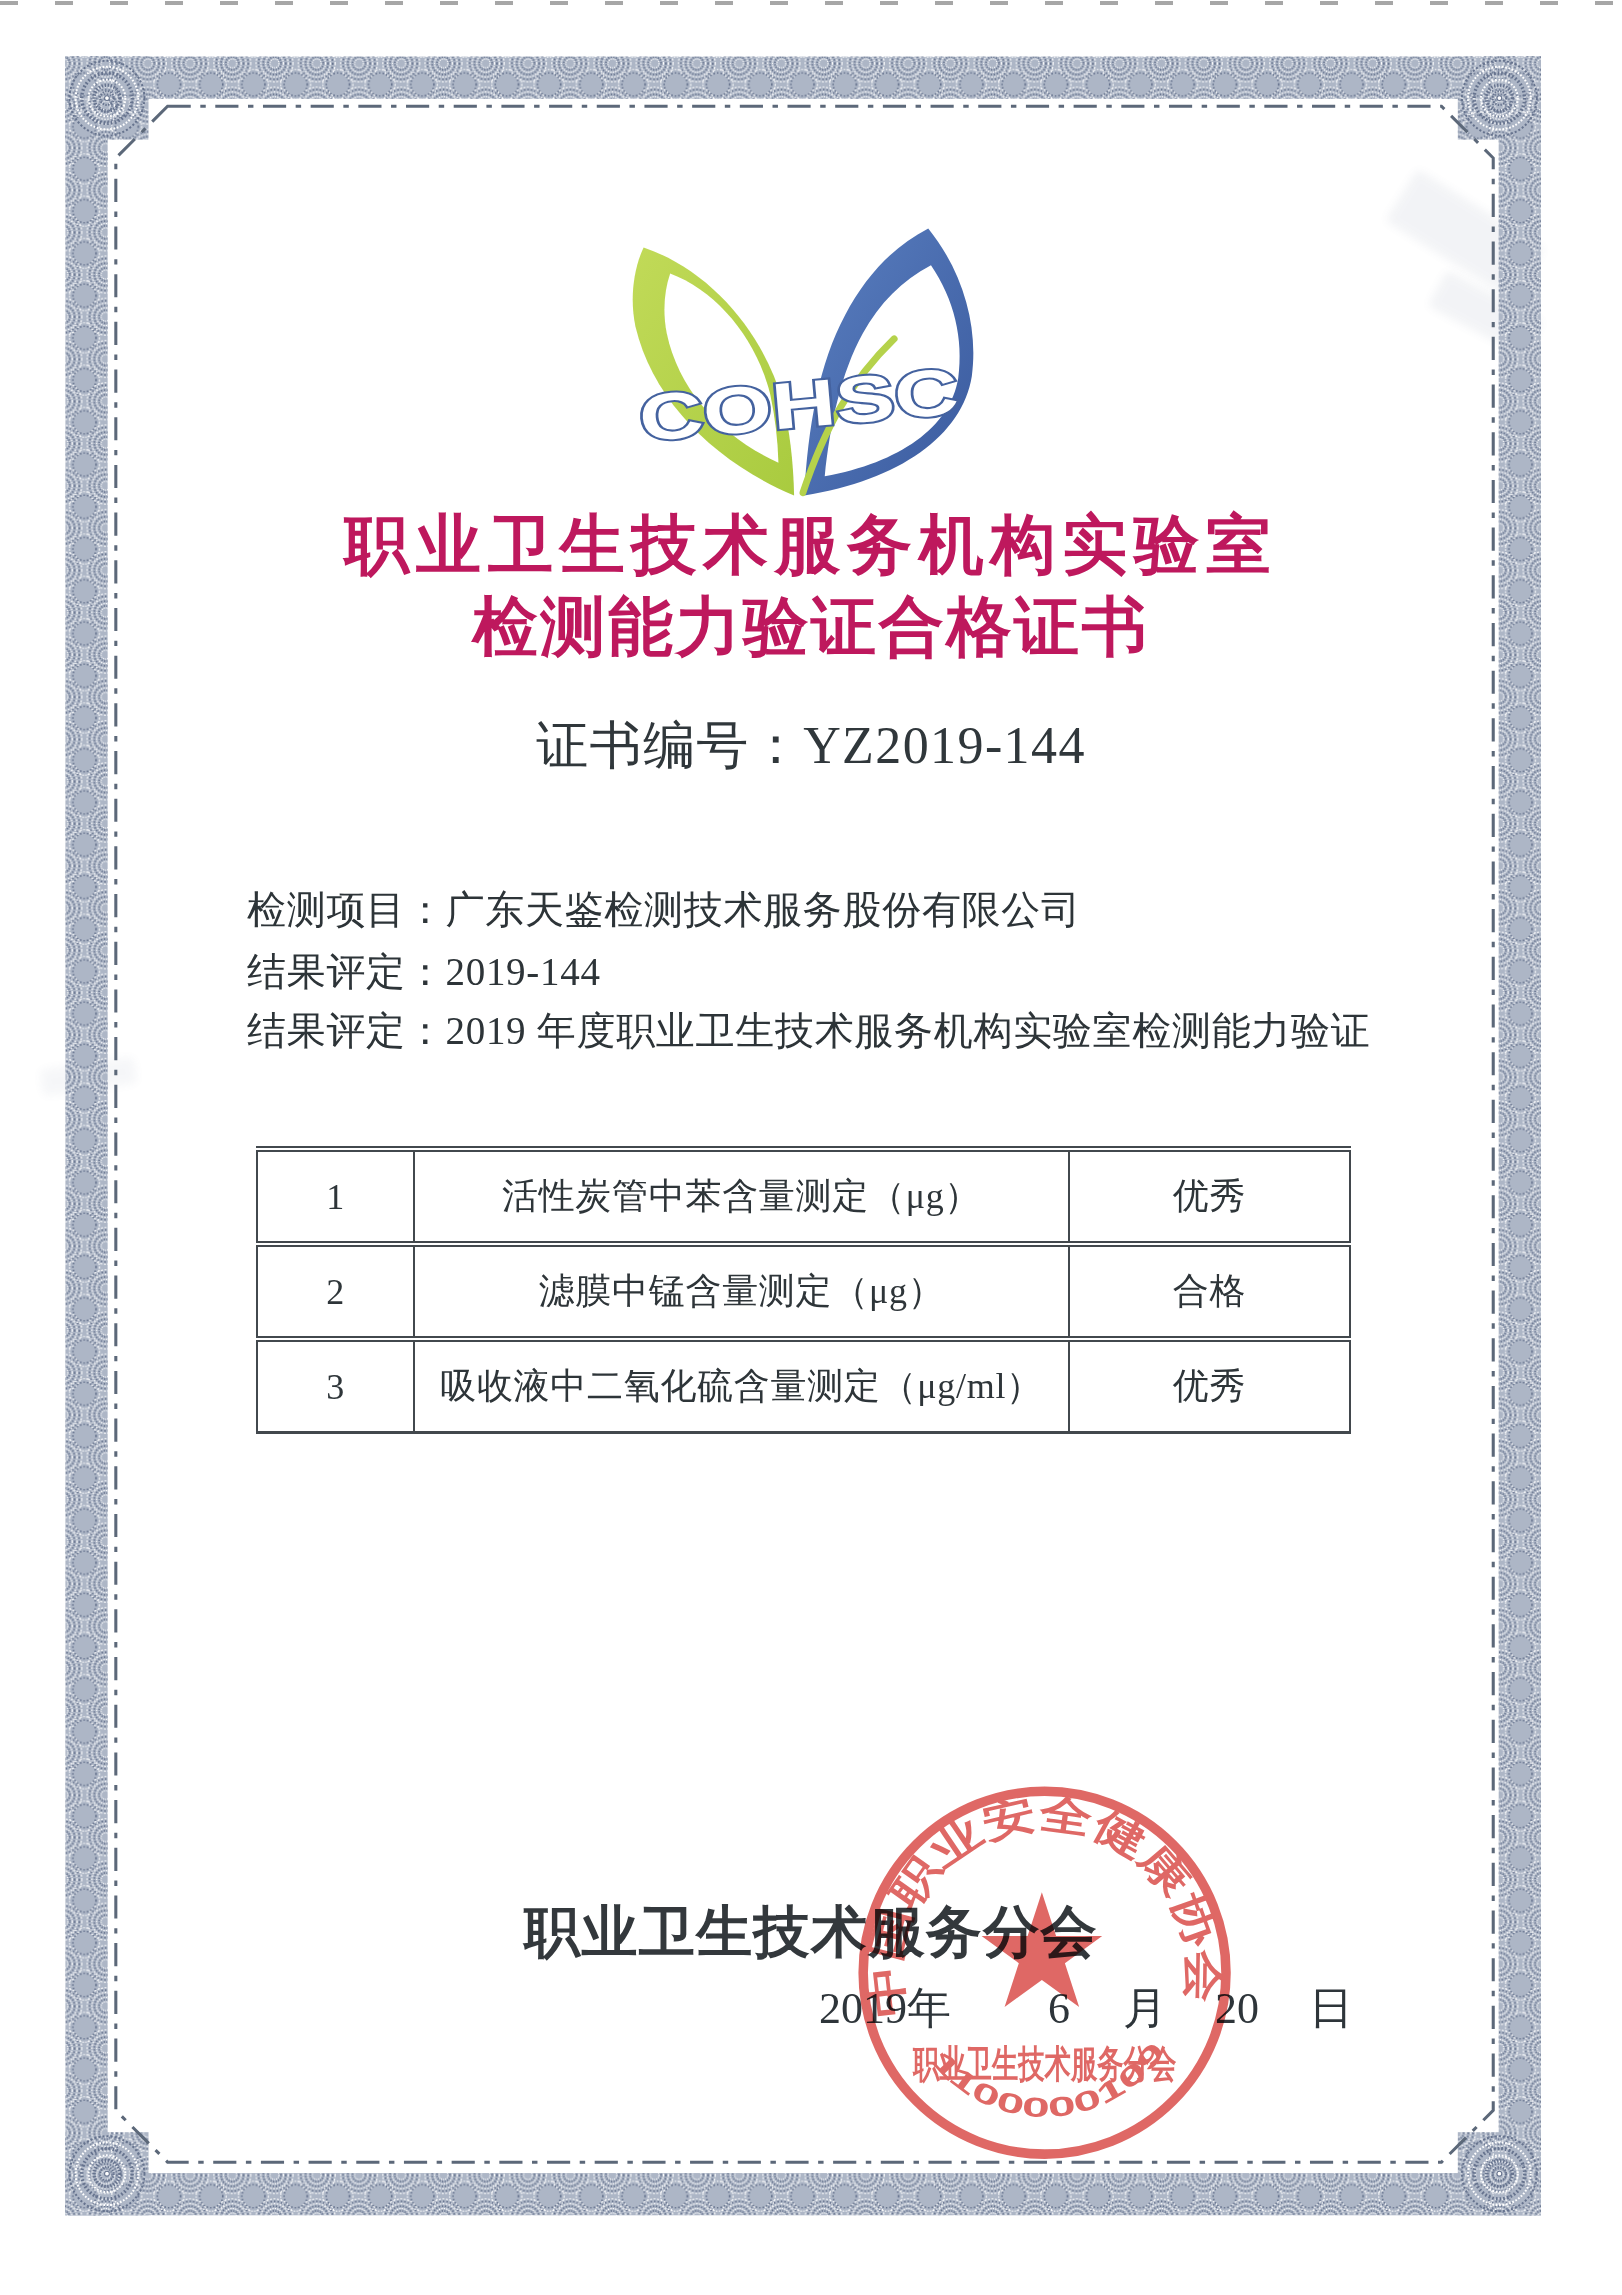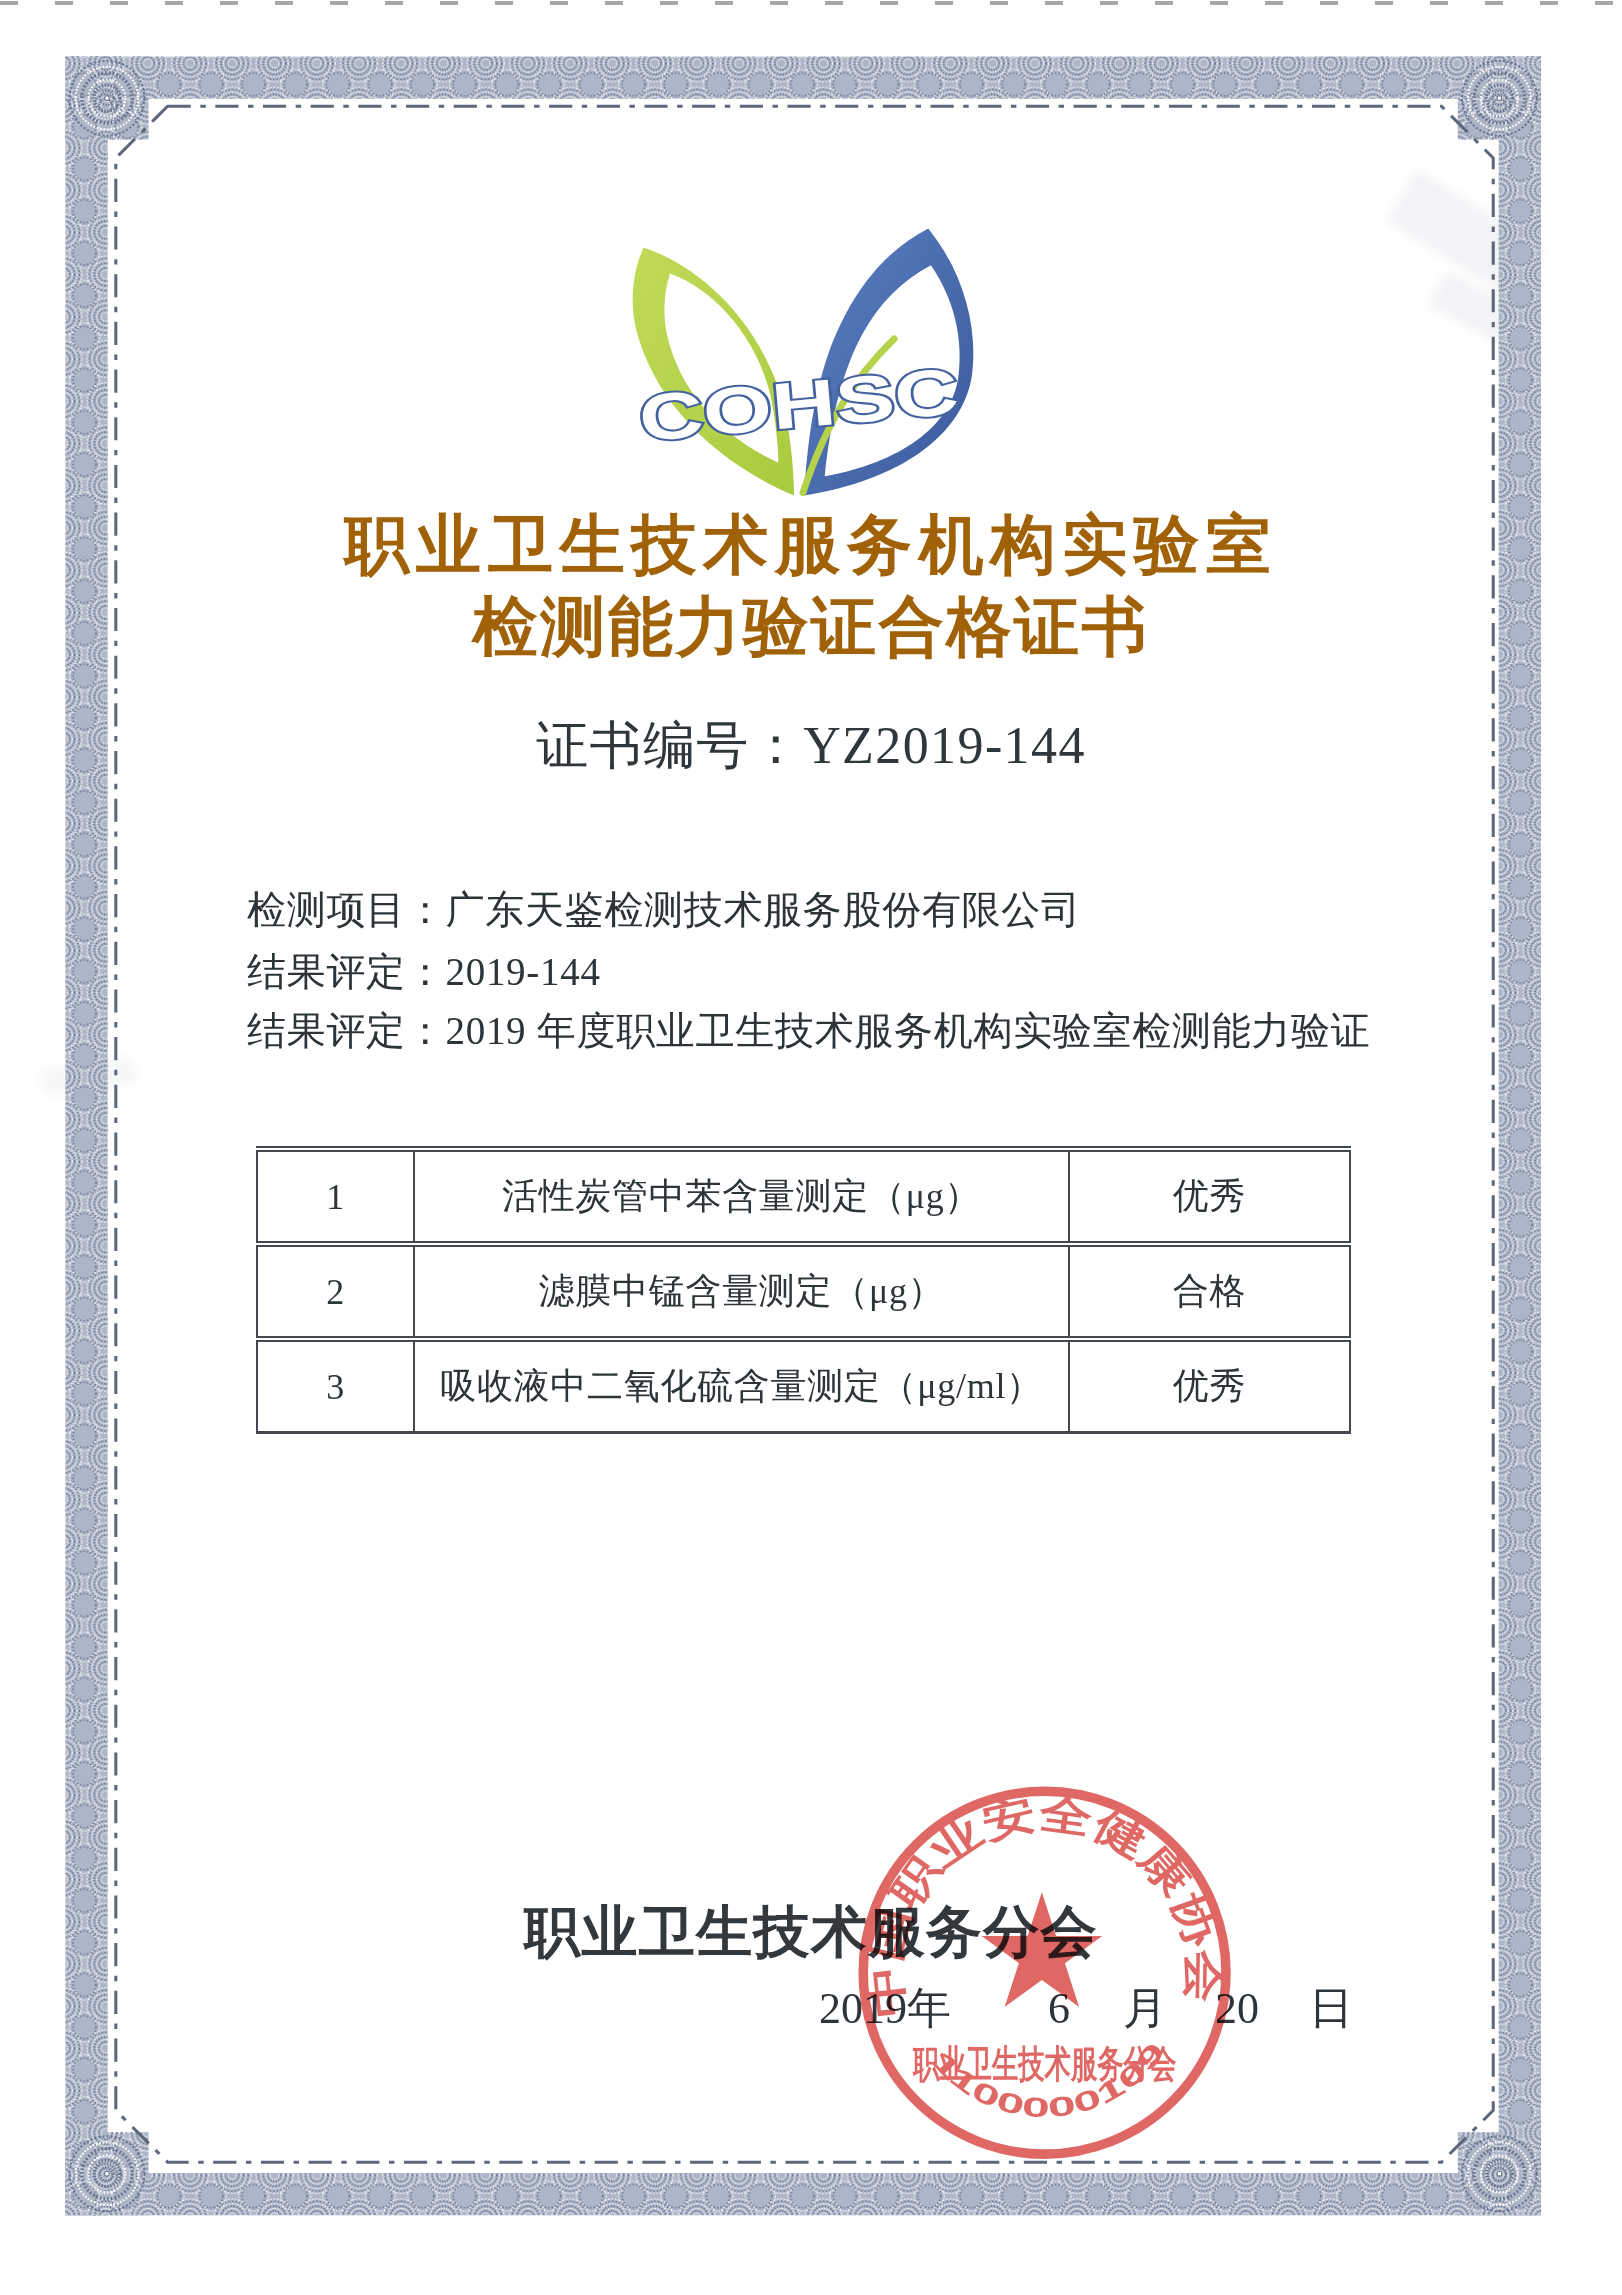--- a/index.html
+++ b/index.html
@@ -14,21 +14,21 @@
   .bleed.b1{left:1390px;top:204px;width:150px;height:61px;transform:rotate(32deg);}
   .bleed.b2{left:1431px;top:293px;width:109px;height:41px;transform:rotate(28deg);}
   .bleed.b3{left:41px;top:1063px;width:95px;height:27px;transform:rotate(-8deg);opacity:.05;}
   
   .frame-svg{position:absolute;left:0;top:0;pointer-events:none;}
   
   .logo-svg{position:absolute;left:600px;top:223px;}
   
   .title{
     position:absolute;left:0;width:100%;text-align:center;
-    font-family:"Liberation Sans", sans-serif;font-weight:700;color:#a16207;
+    font-family:"Liberation Sans", sans-serif;font-weight:700;color:#be185d;
     font-size:65px;line-height:1;
   }
   .title.l1{top:512px;letter-spacing:6.8px;}
   .title.l2{top:594px;letter-spacing:2.7px;}
   .cert-no{
     position:absolute;left:0;width:100%;top:720px;text-align:center;
     font-size:52px;color:#30373b;letter-spacing:1.4px;line-height:1;
   }
   
   .info-line{position:absolute;left:247px;font-size:39px;color:#2d3438;line-height:1;letter-spacing:0.7px;white-space:nowrap;}

